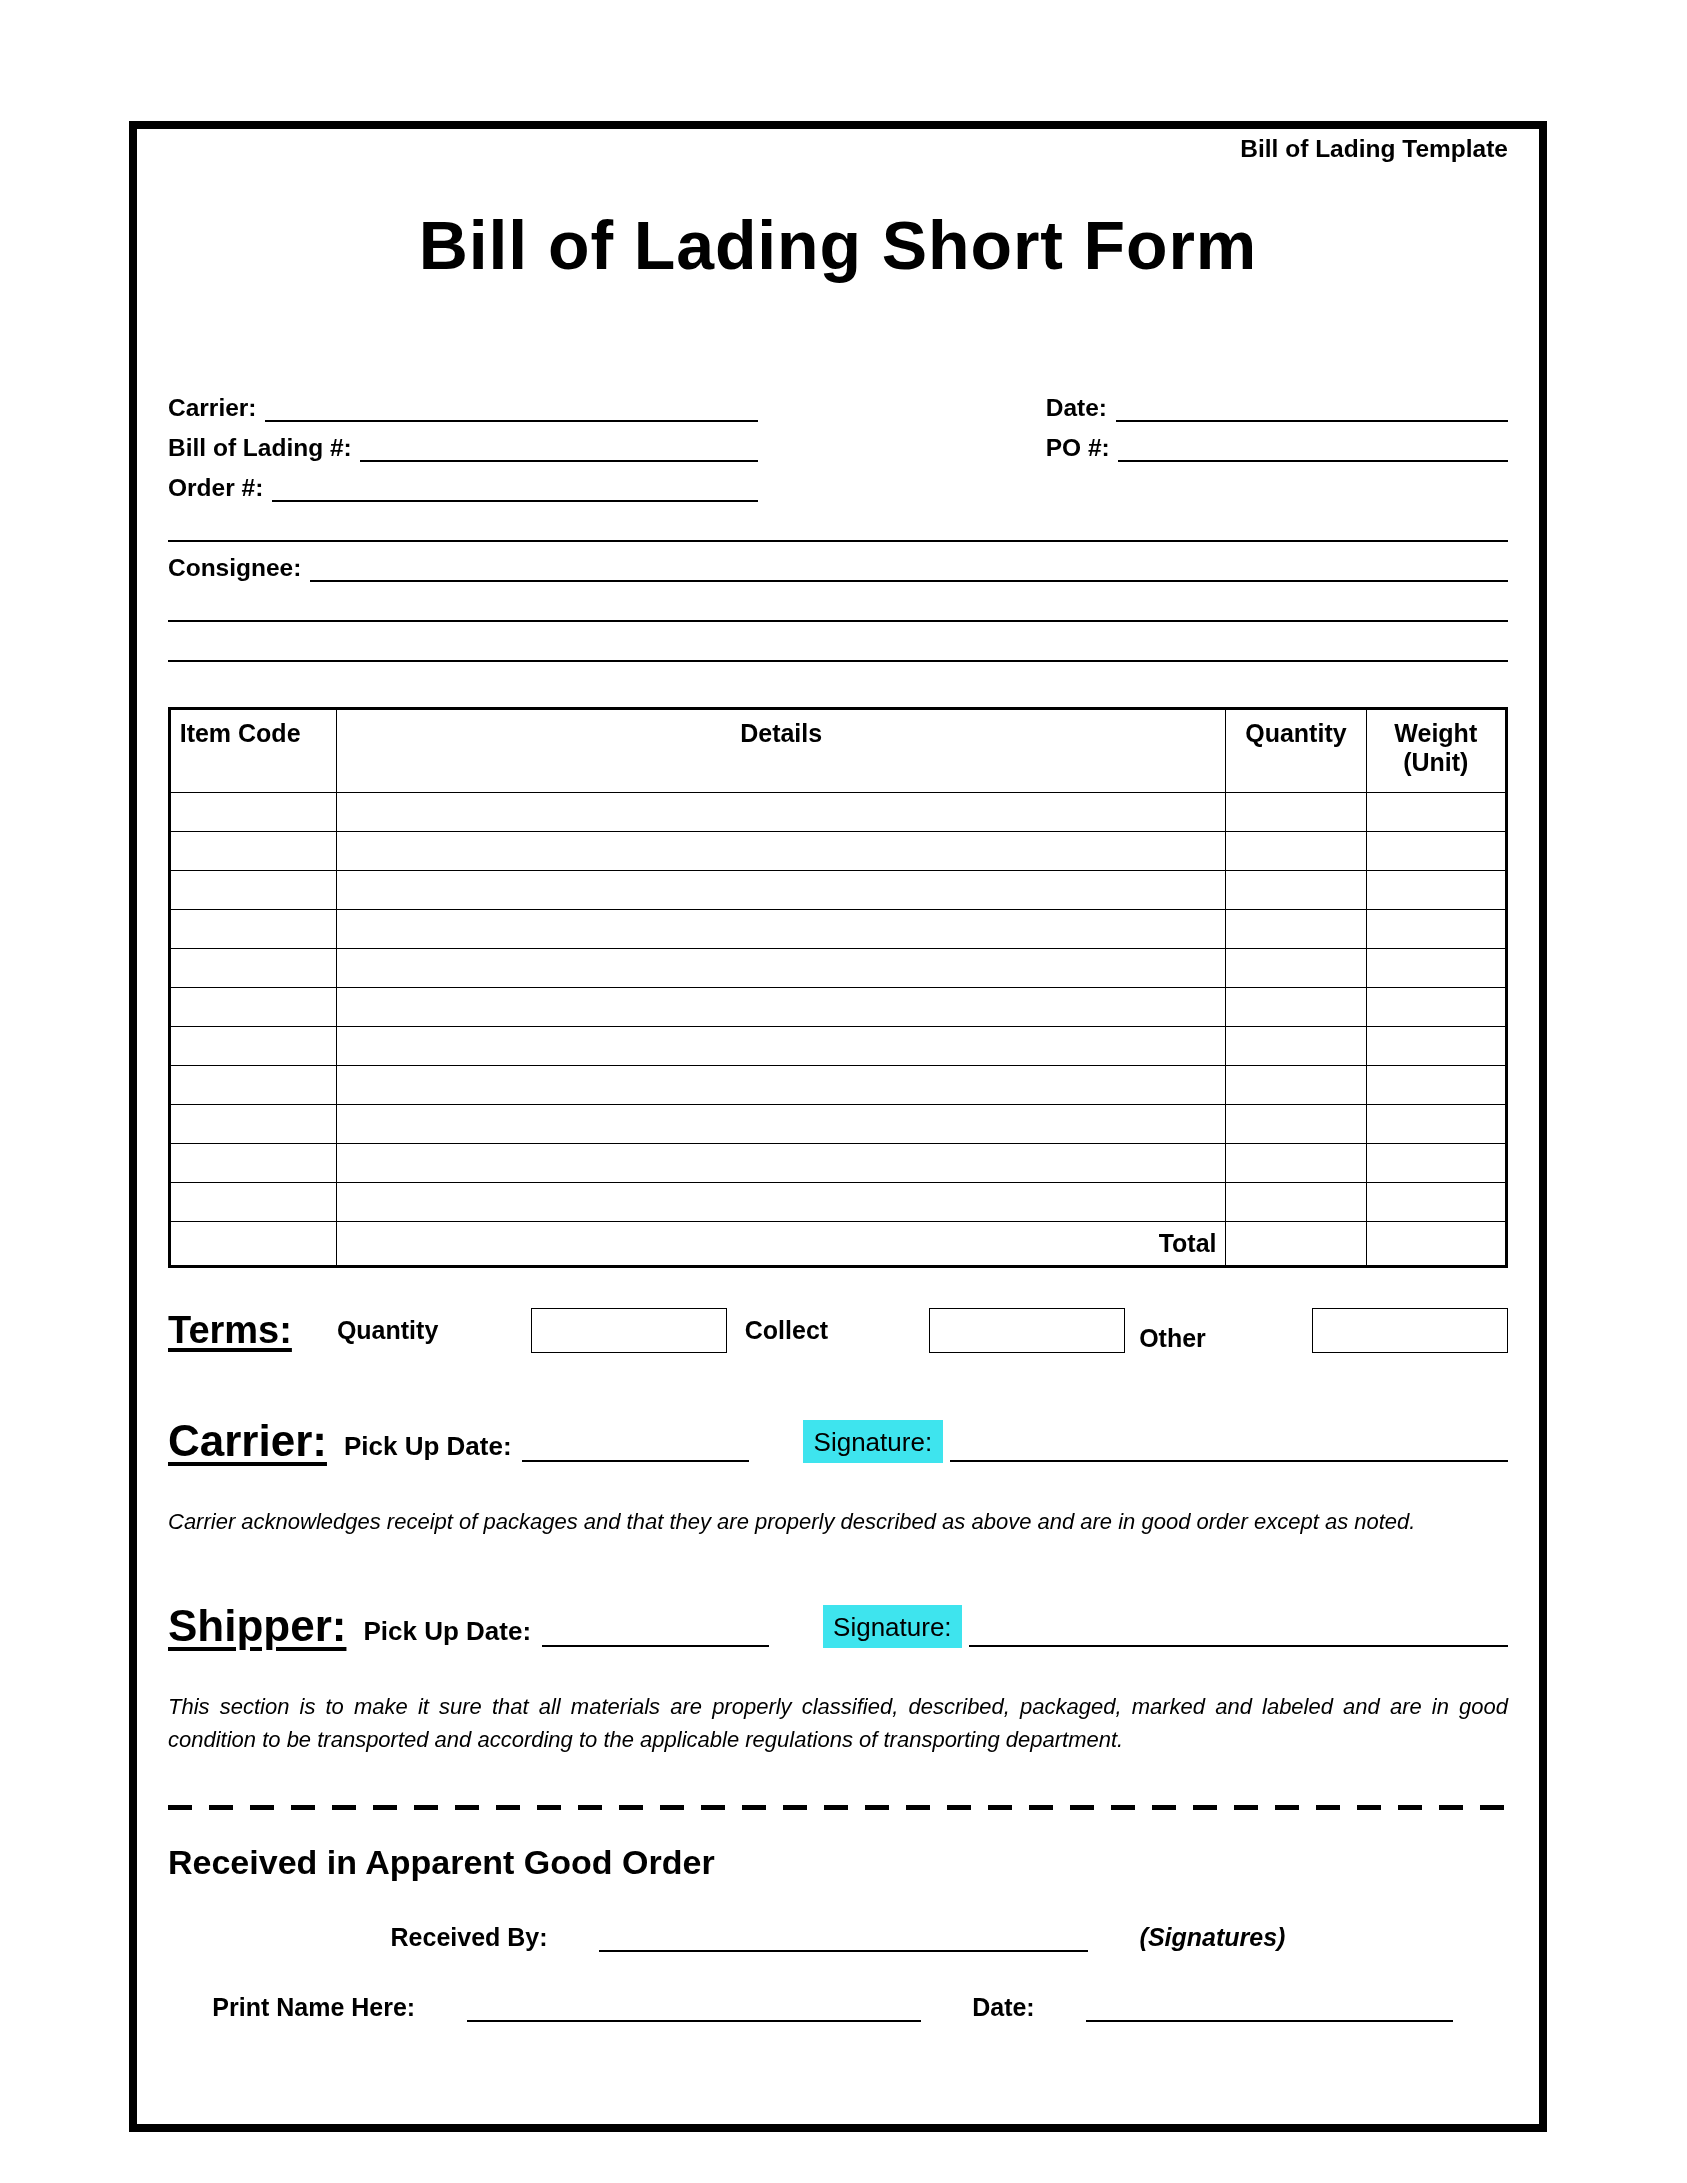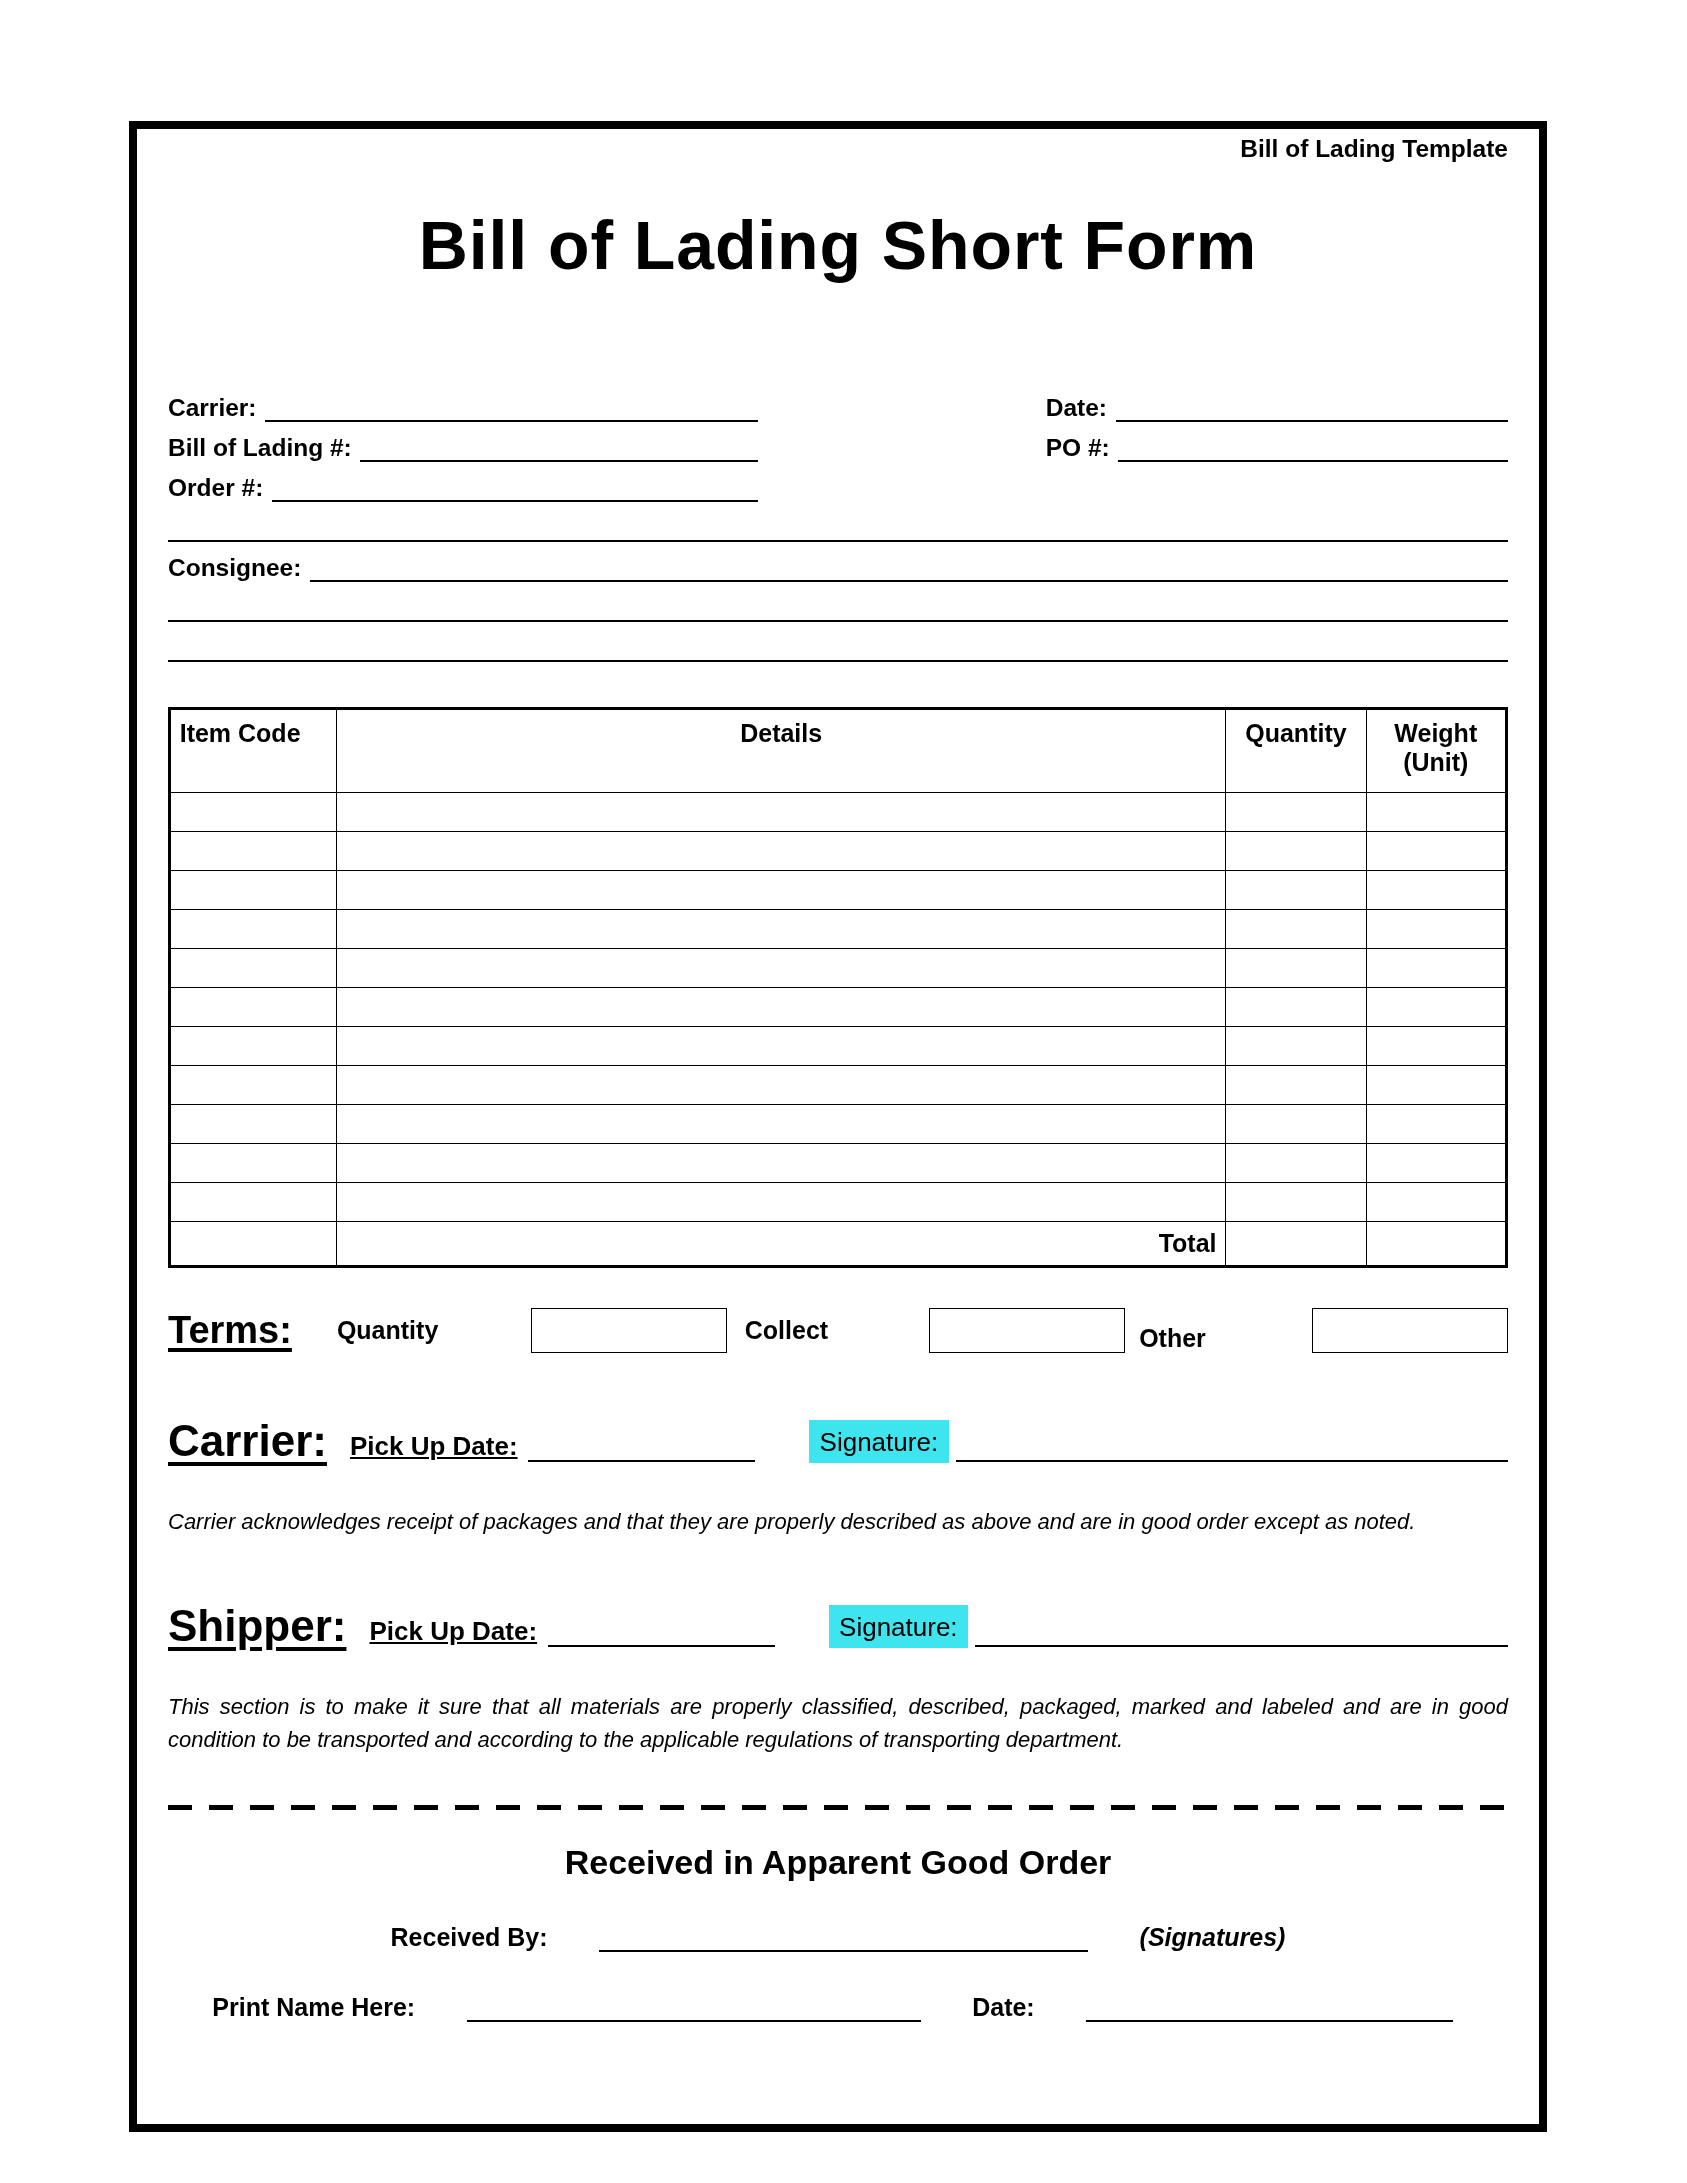--- a/index.html
+++ b/index.html
@@ -79,21 +79,21 @@
   .term-box.b1 { margin-left: 93px; }
   .term-box.b2 { margin-left: 101px; }
   .term-box.b3 { margin-left: auto; }
   
   .sigrow { display: flex; align-items: flex-end; margin-top: 66px; }
   .sig-heading {
     font-size: 44px; font-weight: bold; margin: 0; line-height: 44px;
     text-decoration: underline; text-decoration-thickness: 3.5px; text-underline-offset: 6.1px;
     white-space: nowrap;
   }
-  .pickup-label { font-size: 26px; font-weight: bold; margin-left: 23px; white-space: nowrap; padding-bottom: 1.7px; text-decoration: underline; }
+  .pickup-label { font-size: 26px; font-weight: bold; margin-left: 17px; white-space: nowrap; padding-bottom: 1.7px; }
   .pickup-line { width: 227px; flex: 0 0 auto; margin-left: 10.5px; margin-bottom: 1.7px; }
   .sig-label {
     font-size: 26px; font-weight: normal;
     background: var(--highlight);
     padding: 7px 10.5px 5.2px 10.5px;
     margin-left: 54px;
     white-space: nowrap;
   }
   .sig-line { flex: 1 1 auto; margin-left: 7px; margin-bottom: 1.7px; }
   .note {
@@ -104,21 +104,21 @@
   }
   .note.justify { text-align: justify; }
   
   .dashed {
     margin-top: 49px;
     height: 4.4px;
     background: repeating-linear-gradient(90deg, #000 0 23.6px, transparent 23.6px 41px);
   }
   .received-heading {
     margin: 33px 0 0 0;
-    text-align: center;
+    text-align: left;
     font-size: 34px;
     font-weight: bold;
   }
   .rrow {
     display: flex; justify-content: center; align-items: flex-end;
     font-size: 25px; font-weight: bold;
     margin-top: 30px; height: 40px; gap: 41px;
   }
   .rrow .wline { flex: 0 0 auto; margin: 0 10.5px; }
   .line-receivedby { width: 489px; }

